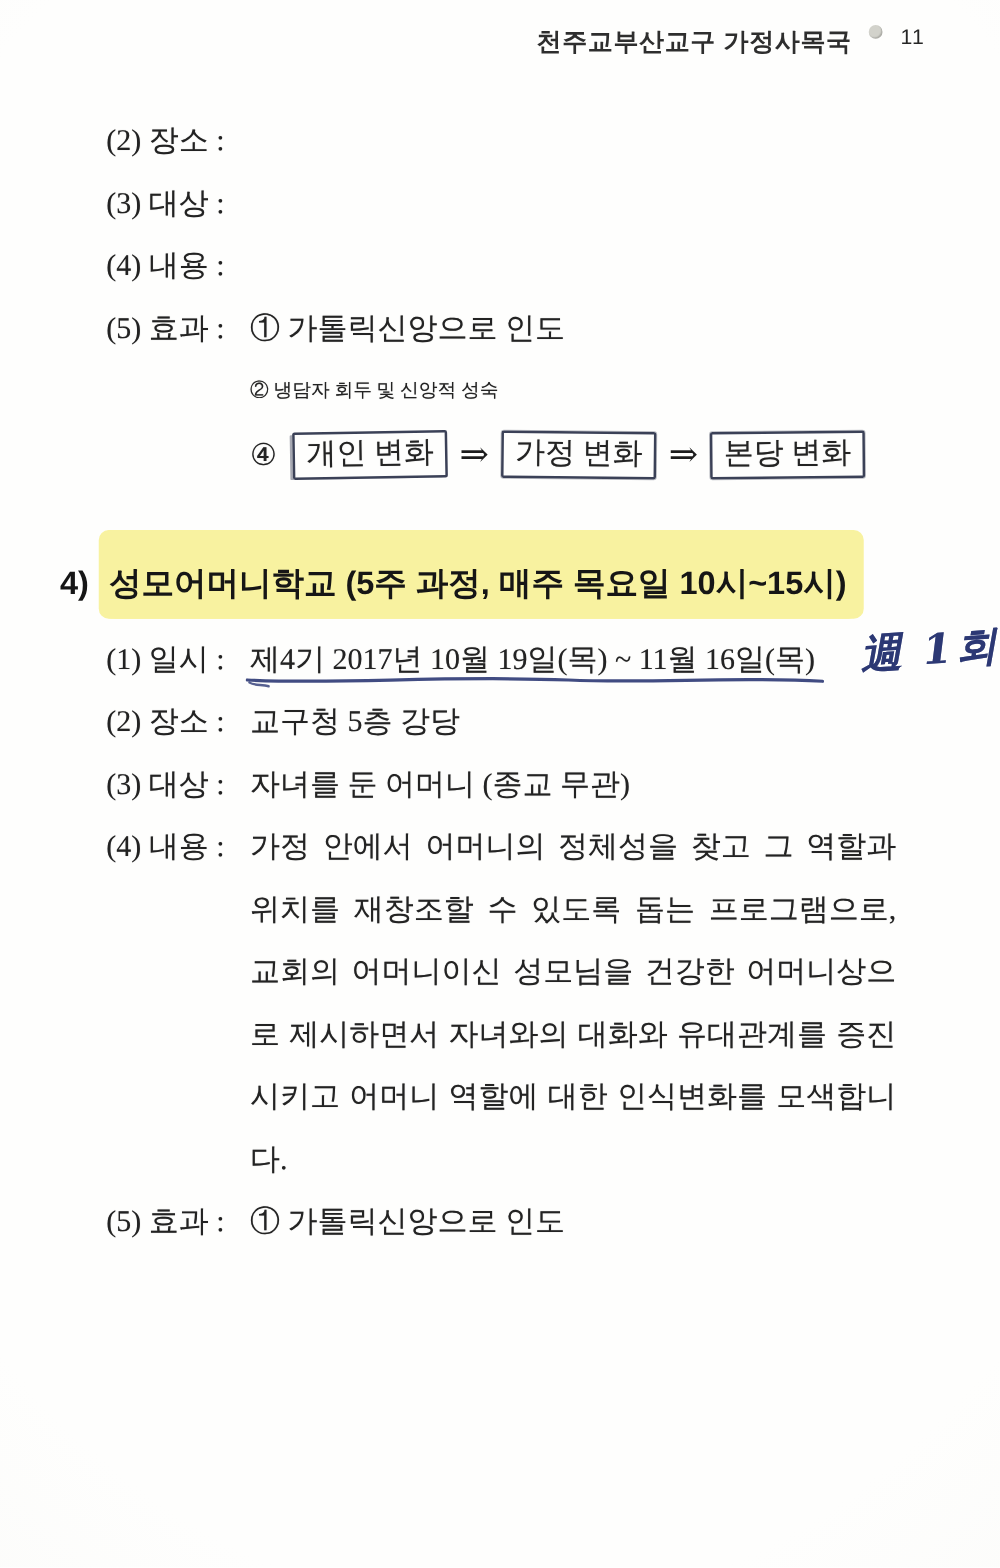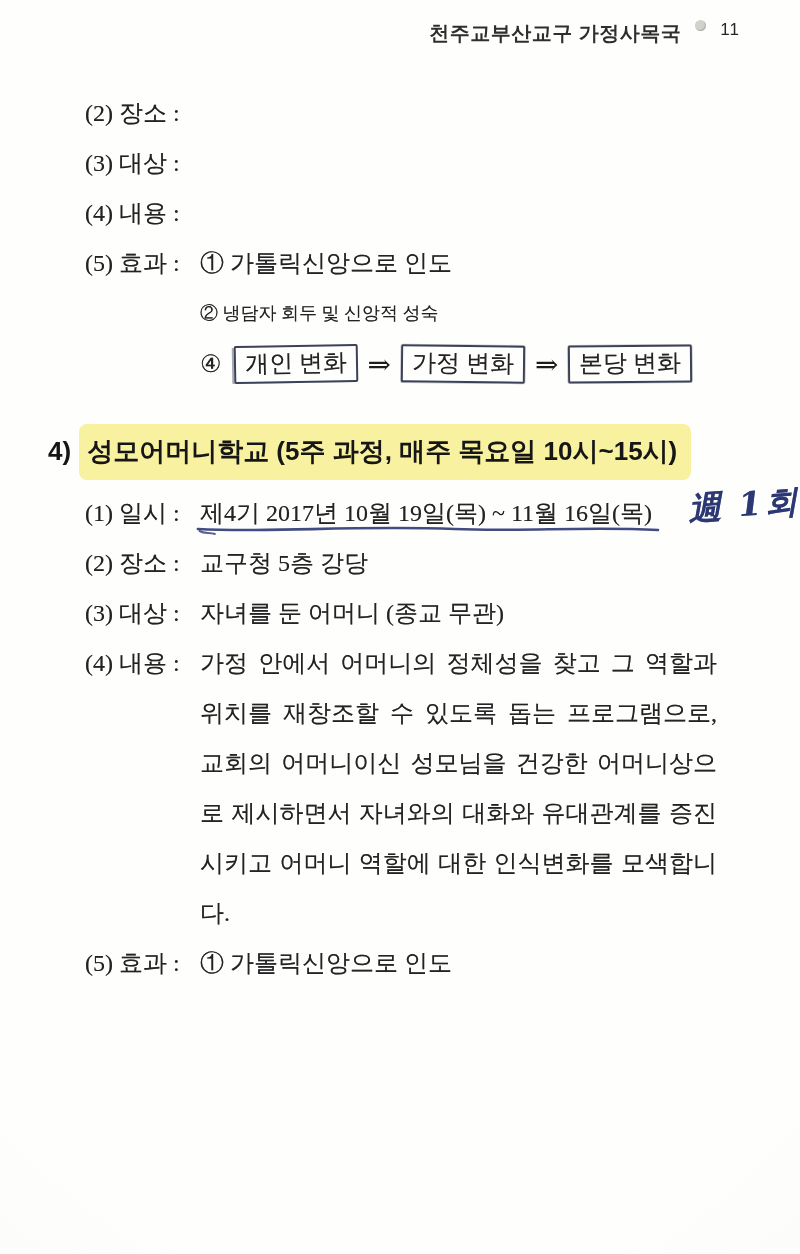--- a/index.html
+++ b/index.html
@@ -29,21 +29,21 @@
 
   
   .content{position:absolute;top:88px;left:85px;width:632px;}
   .item{display:flex;font-size:24px;line-height:50px;}
   .item-label{width:115px;flex-shrink:0;white-space:nowrap;color:#222;}
   .item-body{flex:1;text-align:justify;word-break:break-all;color:#232323;}
   .item-body.nowrap{white-space:nowrap;text-align:left;word-break:keep-all;}
   .txt{text-shadow:0 0 .6px rgba(20,20,20,.45);}
 
   .effects{margin-left:115px;}
-  .effect{font-size:18px;line-height:50px;color:#232323;}
+  .effect{font-size:15px;line-height:50px;color:#232323;}
 
   
   .effect-flow{
     display:flex;align-items:center;margin-left:115px;
     height:52px;font-size:24px;color:#232323;
   }
   .flow-num{margin-right:12px;}
   .ink-box{
     display:inline-block;border:2.5px solid #3b4157;border-radius:2px;
     padding:0 9px 2px 9px;line-height:32px;
@@ -58,21 +58,21 @@
   
   .section2{margin-top:34px;}
   .sec-title{
     display:flex;align-items:baseline;margin-left:-37px;line-height:48px;
     font-family:"Liberation Sans","DejaVu Sans",sans-serif;
     font-size:26px;font-weight:800;color:#161616;
   }
   .sec-num{margin-right:10px;}
   .hl{
     background:#f8f2a0;border-radius:8px;
-    padding:3px 10px 5px 6px;
+    padding:18px 10px 5px 6px;
     box-shadow:4px 0 0 #f8f2a0, -2px 0 0 #f8f2a0;
   }
   .section2 .items{margin-top:8px;}
 
   
   .u-ink{position:relative;white-space:nowrap;font-family:Liberation Serif, serif;}
   .u-ink svg{position:absolute;left:-4px;bottom:-9px;width:103%;height:13px;overflow:visible;}
   .date-body{position:relative;}
   .hand-note{
     position:absolute;left:488px;top:-8px;

